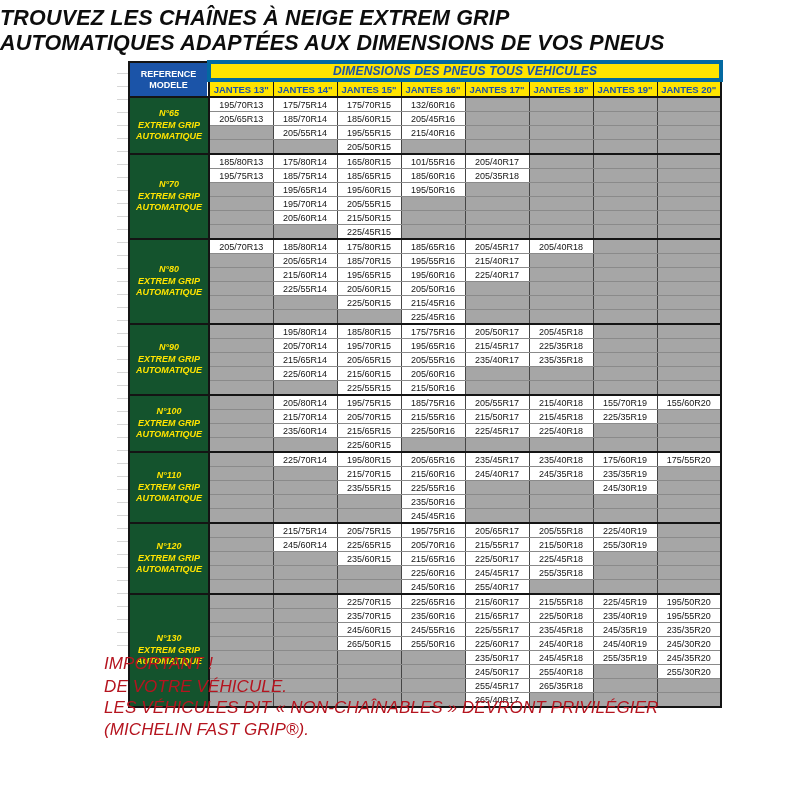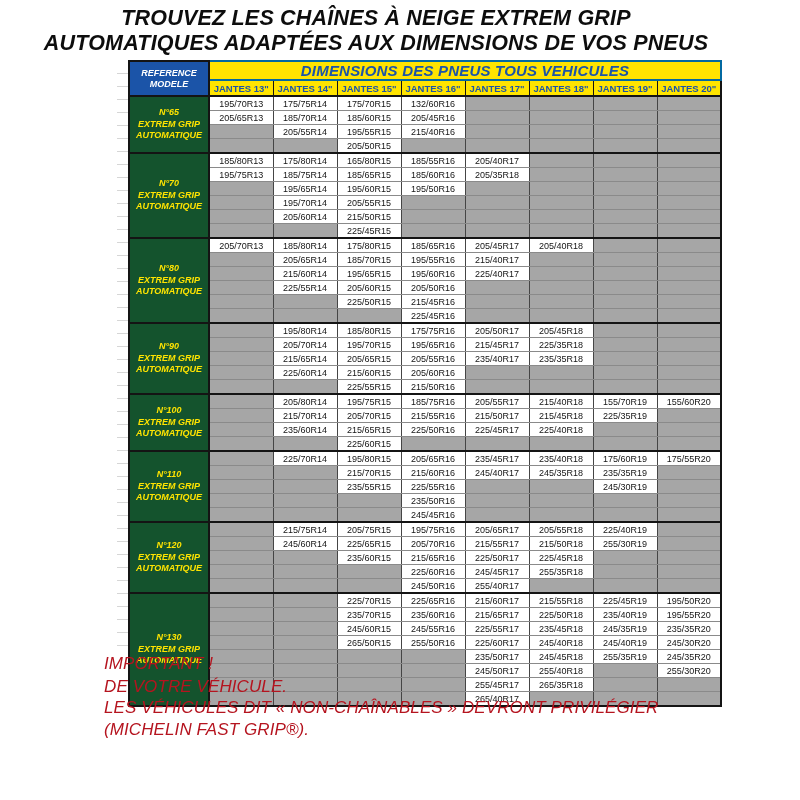--- a/index.html
+++ b/index.html
@@ -1,44 +1,44 @@
 <!DOCTYPE html>
 <html><head>
 <meta charset="utf-8">
 <style>
   html,body{margin:0;padding:0;}
   body{
     width:800px;height:800px;background:#ffffff;position:relative;
     font-family:"Liberation Sans",sans-serif;overflow:hidden;
   }
   .title{
-    position:absolute;top:6px;left:0;width:752px;text-align:center;
+    position:absolute;top:6px;left:0;width:752px;text-align:left;
     font-weight:bold;font-style:italic;color:#0d0d0d;
     font-size:21.5px;line-height:25px;letter-spacing:.2px;
   }
   .gutter{
     position:absolute;left:117px;top:61px;width:11px;height:586px;
     background:repeating-linear-gradient(to bottom,#ffffff 0 12px,#cccccc 12px 13px);
     opacity:.8;
   }
   table.sizes{
     position:absolute;left:128px;top:60px;width:592px;
     border-collapse:collapse;table-layout:fixed;
     border:2px solid #141414;
   }
   table.sizes th,table.sizes td{
     padding:0;overflow:hidden;white-space:nowrap;text-align:center;vertical-align:middle;
   }
   th.corner{
-    background:#1b54a8;color:#ffffff;font-weight:bold;font-style:italic;
+    background:#1b54a8;color:#ffffff;font-weight:bold;
     font-size:9px;line-height:11px;border:2px solid #141414;
   }
   th.dims{
     background:#ffe400;color:#1b54a8;font-weight:bold;font-style:italic;
-    font-size:15px;height:14px;border:2px solid #0369a1;letter-spacing:.2px;
+    font-size:12px;height:14px;border:4px solid #0369a1;letter-spacing:.2px;
   }
   th.col-header{
     background:#ffe400;color:#1b54a8;font-weight:bold;
     font-size:9.5px;height:14px;border:1px solid #141414;
   }
   td.model{
     background:#14532d;color:#ffe400;font-weight:bold;font-style:italic;
     font-size:9px;line-height:11.5px;border:2px solid #141414;
   }
   td.size,td.empty{
@@ -145,21 +145,21 @@
       </tr>
       <tr class="group-start">
         <td class="model" rowspan="6">
           <div>N°70</div>
           <div>EXTREM GRIP</div>
           <div>AUTOMATIQUE</div>
         </td>
         <td class="size">185/80R13</td>
         <td class="size">175/80R14</td>
         <td class="size">165/80R15</td>
-        <td class="size">185/55R16</td>
+        <td class="size">101/55R16</td>
         <td class="size">205/40R17</td>
         <td class="empty"></td>
         <td class="empty"></td>
         <td class="empty"></td>
       </tr>
       <tr>
         <td class="size">195/75R13</td>
         <td class="size">185/75R14</td>
         <td class="size">185/65R15</td>
         <td class="size">185/60R16</td>

